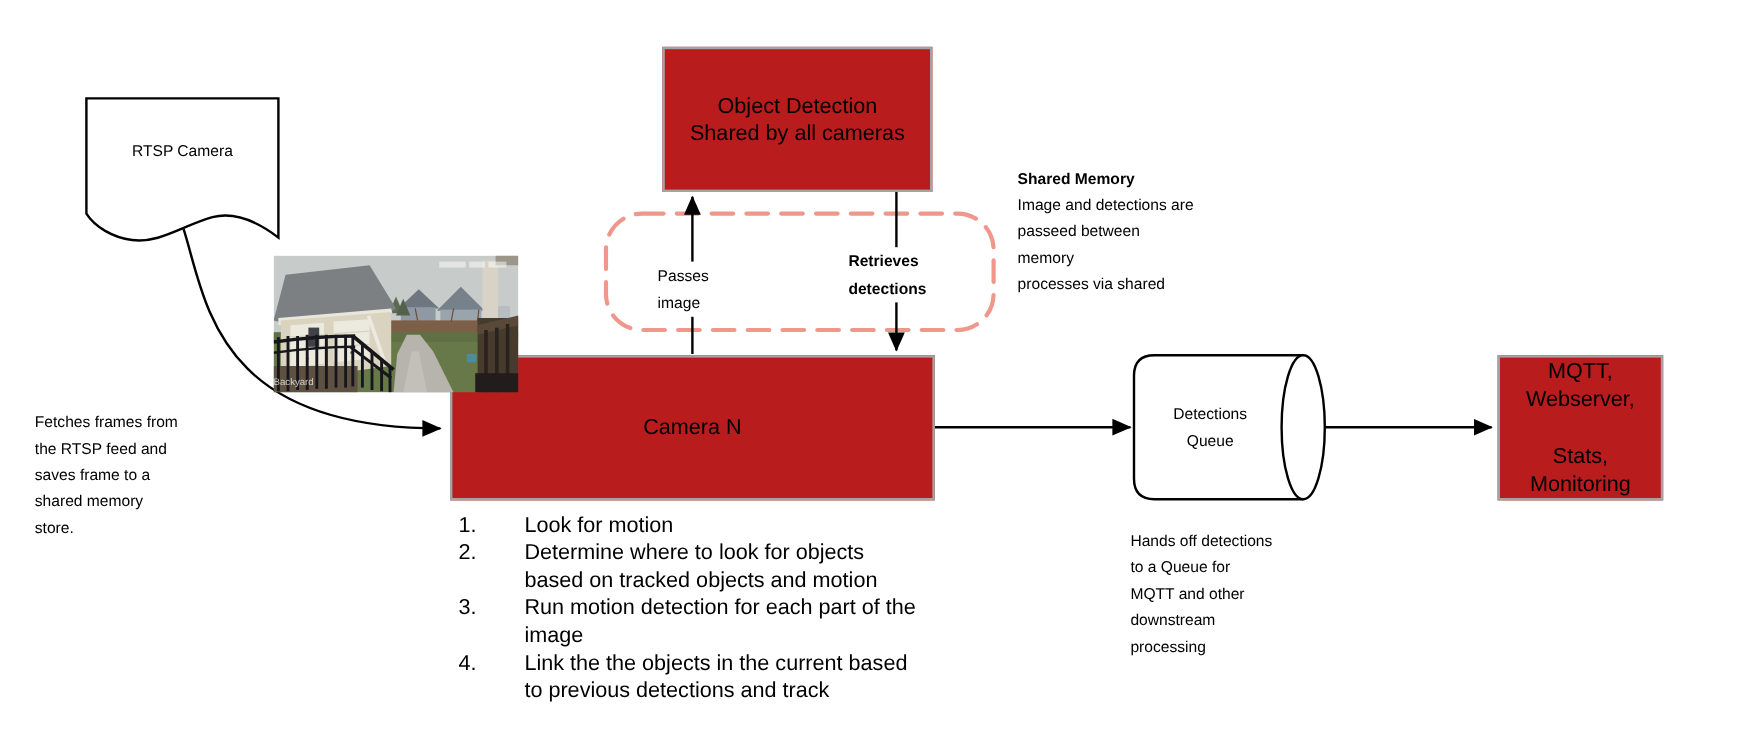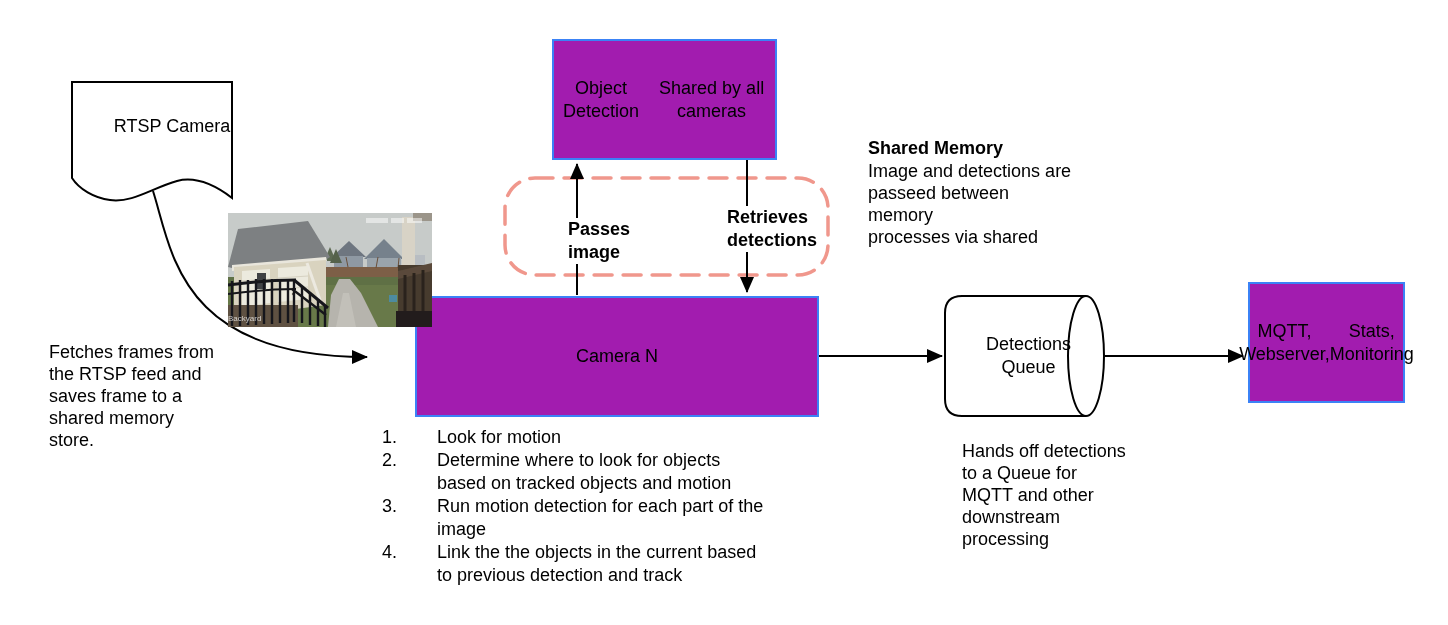--- a/index.html
+++ b/index.html
@@ -5,27 +5,27 @@
   html, body { margin:0; padding:0; background:#ffffff; }
   .canvas {
     position:relative; width:1448px; height:625px; overflow:hidden;
     background:#ffffff; color:#000;
     font-family:"Liberation Sans", sans-serif;
   }
   .layer { position:absolute; left:0; top:0; z-index:1; }
 
   .node {
     position:absolute; box-sizing:border-box; z-index:2;
-    background:#a21caf; border:2px solid #3b82f6;
-    display:flex; align-items:center; justify-content:center;
+    background:#b91c1c; border:2px solid #a3a3a3;
+    display:flex; flex-direction:column; align-items:center; justify-content:center;
     text-align:center; font-size:18px; line-height:23px;
   }
   .node .subtitle { }
 
-  .lbl { position:absolute; z-index:3; font-size:18px; line-height:22px;margin-left:20px; }
+  .lbl { position:absolute; z-index:3; font-size:13px; line-height:22px; }
   .lbl.center { text-align:center; }
   .lbl.onwire { background:#ffffff; line-height:23px; padding:0 2px; }
   .lbl .bold { font-weight:bold; line-height:23px; }
 
   .steps { position:absolute; z-index:3; font-size:18px; }
   .step { display:flex; }
   .step .num { width:55px; flex:0 0 55px; line-height:23px; }
   .step .txt div { line-height:23px; }
 
   .snapshot { position:absolute; left:228px; top:213px; width:204px; height:114px; z-index:4; }
@@ -86,30 +86,30 @@
   </div>
 
   <div class="lbl" style="left:848px; top:137px; width:235px;">
     <div class="bold">Shared Memory</div>
     <div>Image and detections are</div>
     <div>passeed between</div>
     <div>memory</div>
     <div>processes via shared</div>
   </div>
 
-  <div class="lbl onwire" style="left:546px; top:218px;font-weight:bold;">
+  <div class="lbl onwire" style="left:546px; top:218px;">
     <div>Passes</div>
     <div>image</div>
   </div>
   <div class="lbl onwire" style="left:705px; top:206px;font-weight:bold;">
     <div>Retrieves</div>
     <div>detections</div>
   </div>
 
-  <div class="node" style="left:375px; top:296px; width:404px; height:121px;margin-left:40px;">
+  <div class="node" style="left:375px; top:296px; width:404px; height:121px;">
     <span>Camera N</span>
   </div>
 
   <div class="snapshot">
     <svg width="204" height="114" viewBox="0 0 204 114">
       <defs>
         <filter id="snapblur" x="-2%" y="-2%" width="104%" height="104%">
           <feGaussianBlur stdDeviation="0.55"></feGaussianBlur>
         </filter>
         <clipPath id="snapclip">
@@ -223,36 +223,36 @@
       <div class="num">3.</div>
       <div class="txt">
         <div>Run motion detection for each part of the</div>
         <div>image</div>
       </div>
     </div>
     <div class="step">
       <div class="num">4.</div>
       <div class="txt">
         <div>Link the the objects in the current based</div>
-        <div>to previous detection and track</div>
+        <div>to previous detections and track</div>
       </div>
     </div>
   </div>
 
   <div class="lbl center" style="left:945px; top:333px; width:127px; line-height:23px;">
     <div>Detections</div>
     <div>Queue</div>
   </div>
 
   <div class="lbl" style="left:942px; top:440px; width:190px;">
     <div>Hands off detections</div>
     <div>to a Queue for</div>
     <div>MQTT and other</div>
     <div>downstream</div>
     <div>processing</div>
   </div>
 
-  <div class="node" style="left:1248px; top:282px; width:157px; height:121px;">
+  <div class="node" style="left:1248px; top:296px; width:138px; height:121px;justify-content:space-between;">
     <span>MQTT, Webserver,</span>
     <span>Stats, Monitoring</span>
   </div>
 
 </div>
 
 </body></html>

